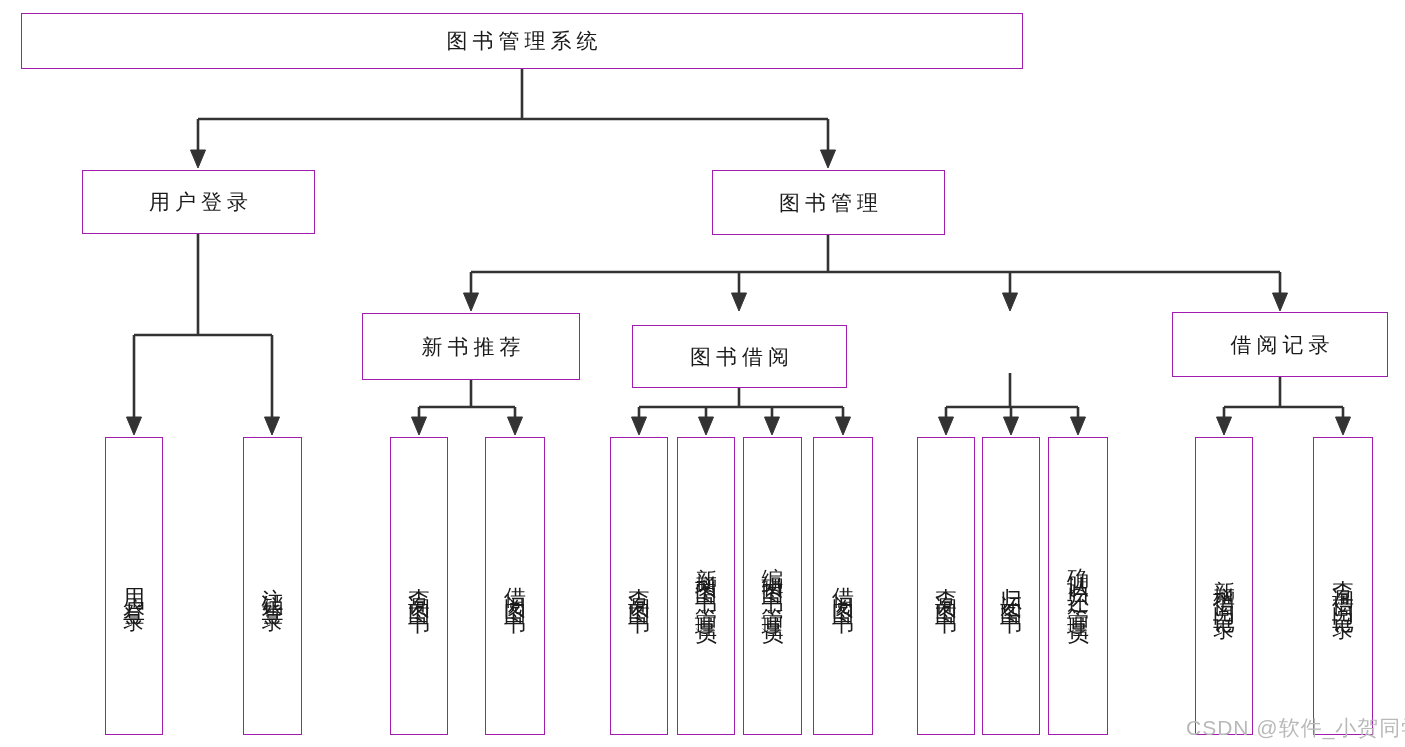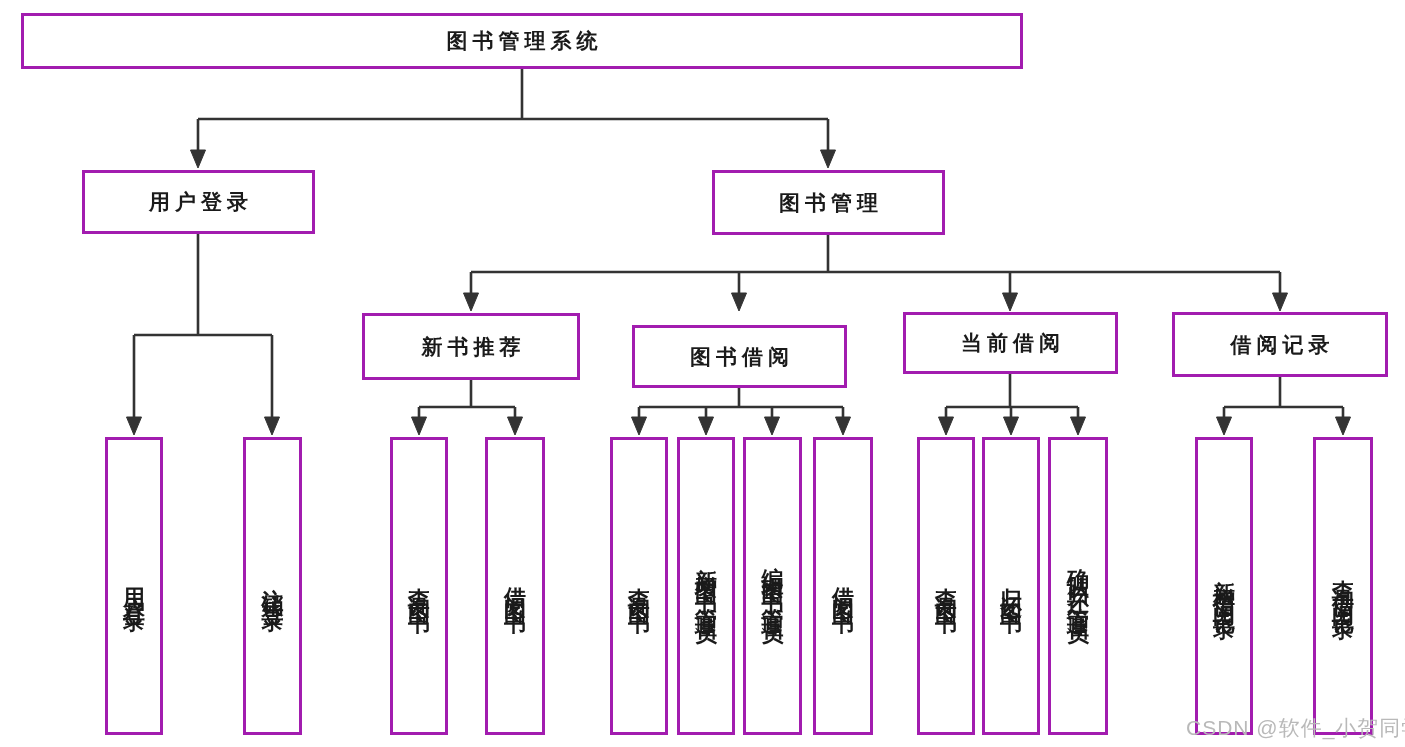--- a/index.html
+++ b/index.html
@@ -24,27 +24,26 @@
   }
   svg.connectors polygon {
     fill: #333333;
     stroke: #333333;
     stroke-width: 1;
   }
   .box {
     position: absolute;
     box-sizing: border-box;
     background: #ffffff;
-    border: 3px solid #a21caf;
+    border: 1px solid #a21caf;
     display: flex;
     align-items: center;
     justify-content: center;
     color: #1a1a1a;
     z-index: 1;
-    font-weight: bold;
   }
   .hbox span {
     font-size: 21px;
     letter-spacing: 5px;
     text-indent: 5px;
     white-space: nowrap;
     color: #1a1a1a;
   }
   .vbox span {
     writing-mode: vertical-rl;
@@ -131,23 +130,20 @@
   <div class="box hbox" style="left:712px; top:170px; width:233px; height:65px;">
     <span>图书管理</span>
   </div>
 
   <div class="box hbox" style="left:362px; top:313px; width:218px; height:67px;">
     <span>新书推荐</span>
   </div>
   <div class="box hbox" style="left:632px; top:325px; width:215px; height:63px;">
     <span>图书借阅</span>
   </div>
-  <div class="box hbox" style="left:903px; top:312px; width:215px; height:62px;">
-    <span>当前借阅</span>
-  </div>
   <div class="box hbox" style="left:1172px; top:312px; width:216px; height:65px;">
     <span>借阅记录</span>
   </div>
 
   <div class="box vbox" style="left:105px; top:437px; width:58px; height:298px;">
     <span>用户登录</span>
   </div>
   <div class="box vbox" style="left:243px; top:437px; width:59px; height:298px;">
     <span>注销登录</span>
   </div>

